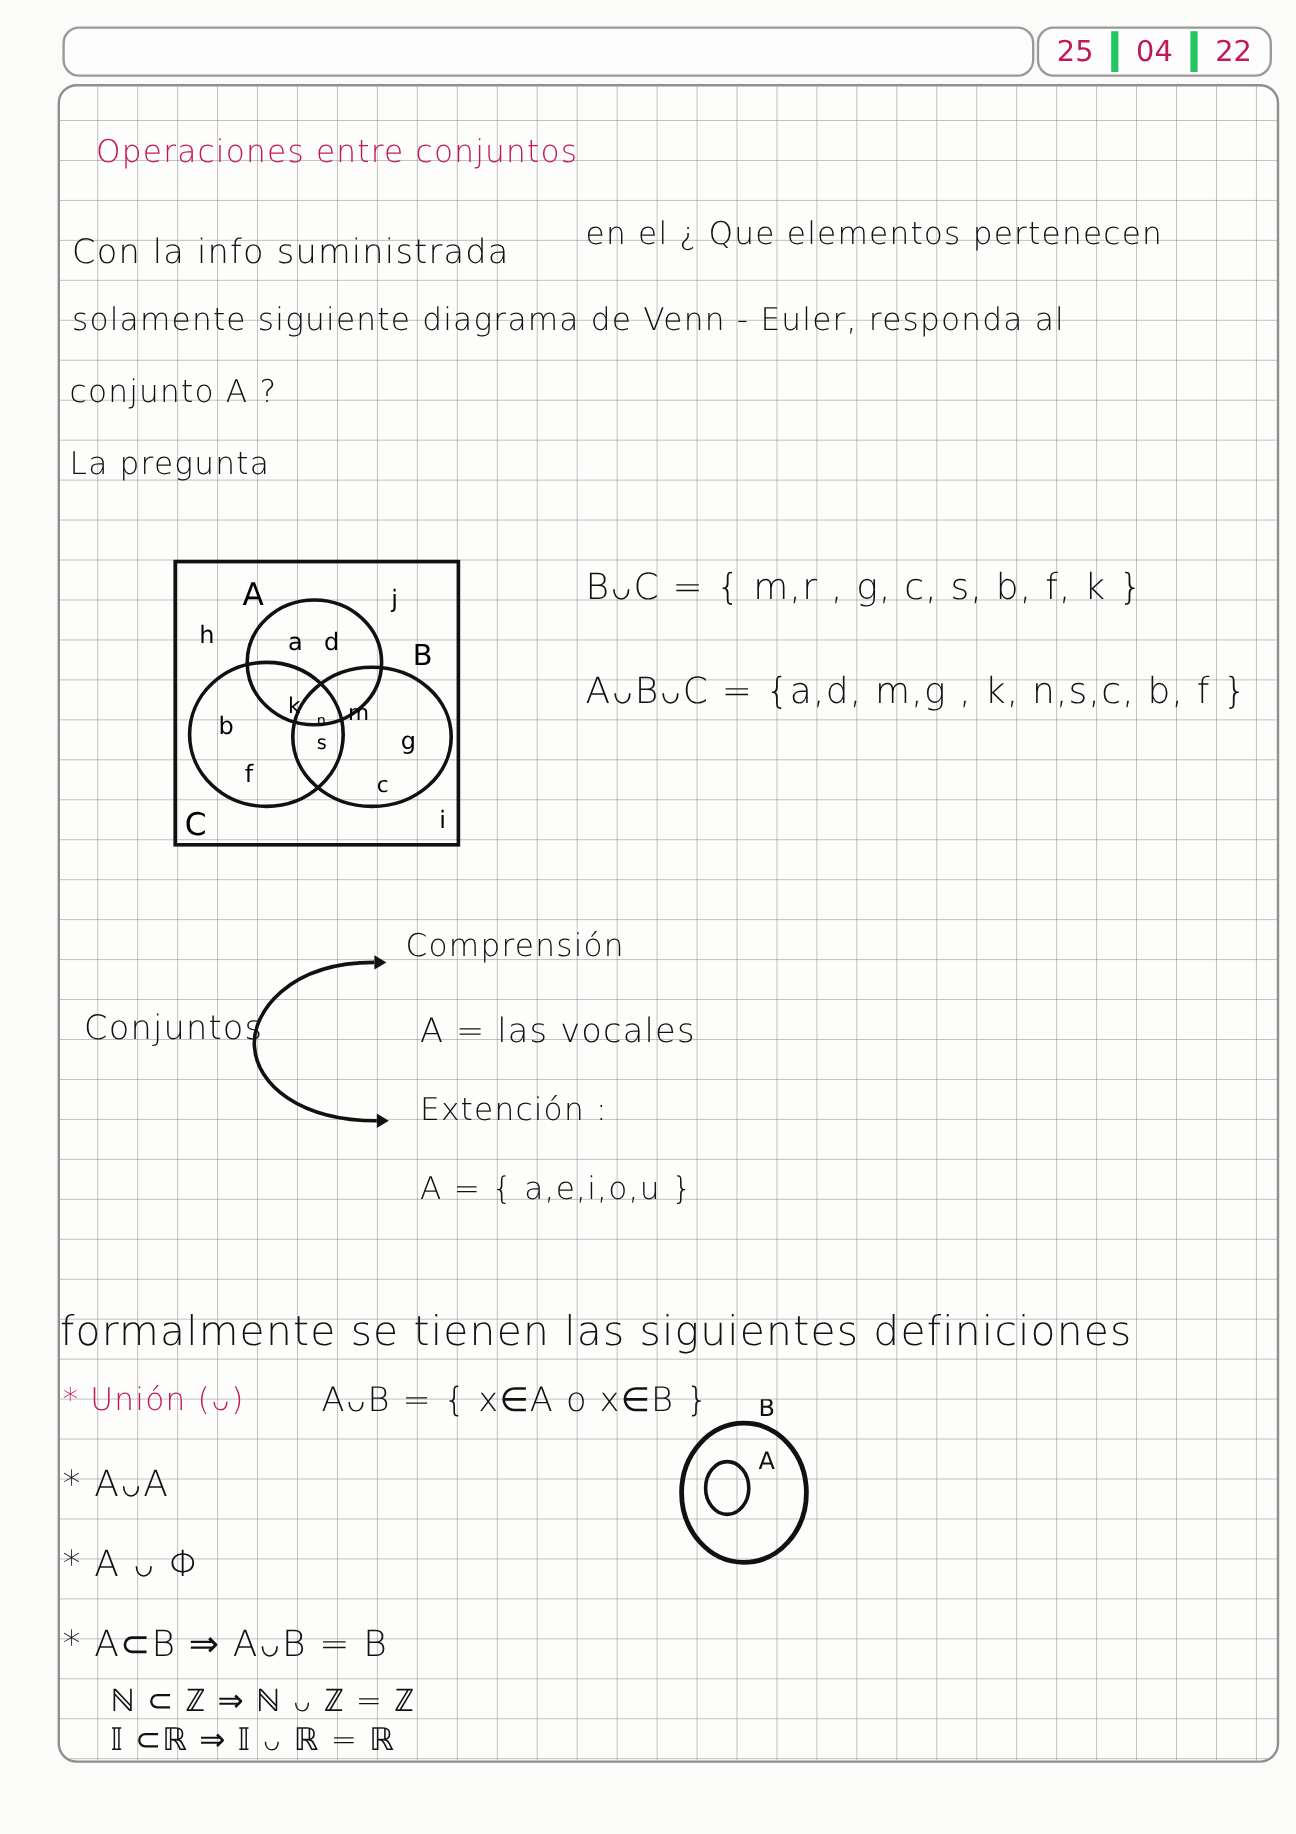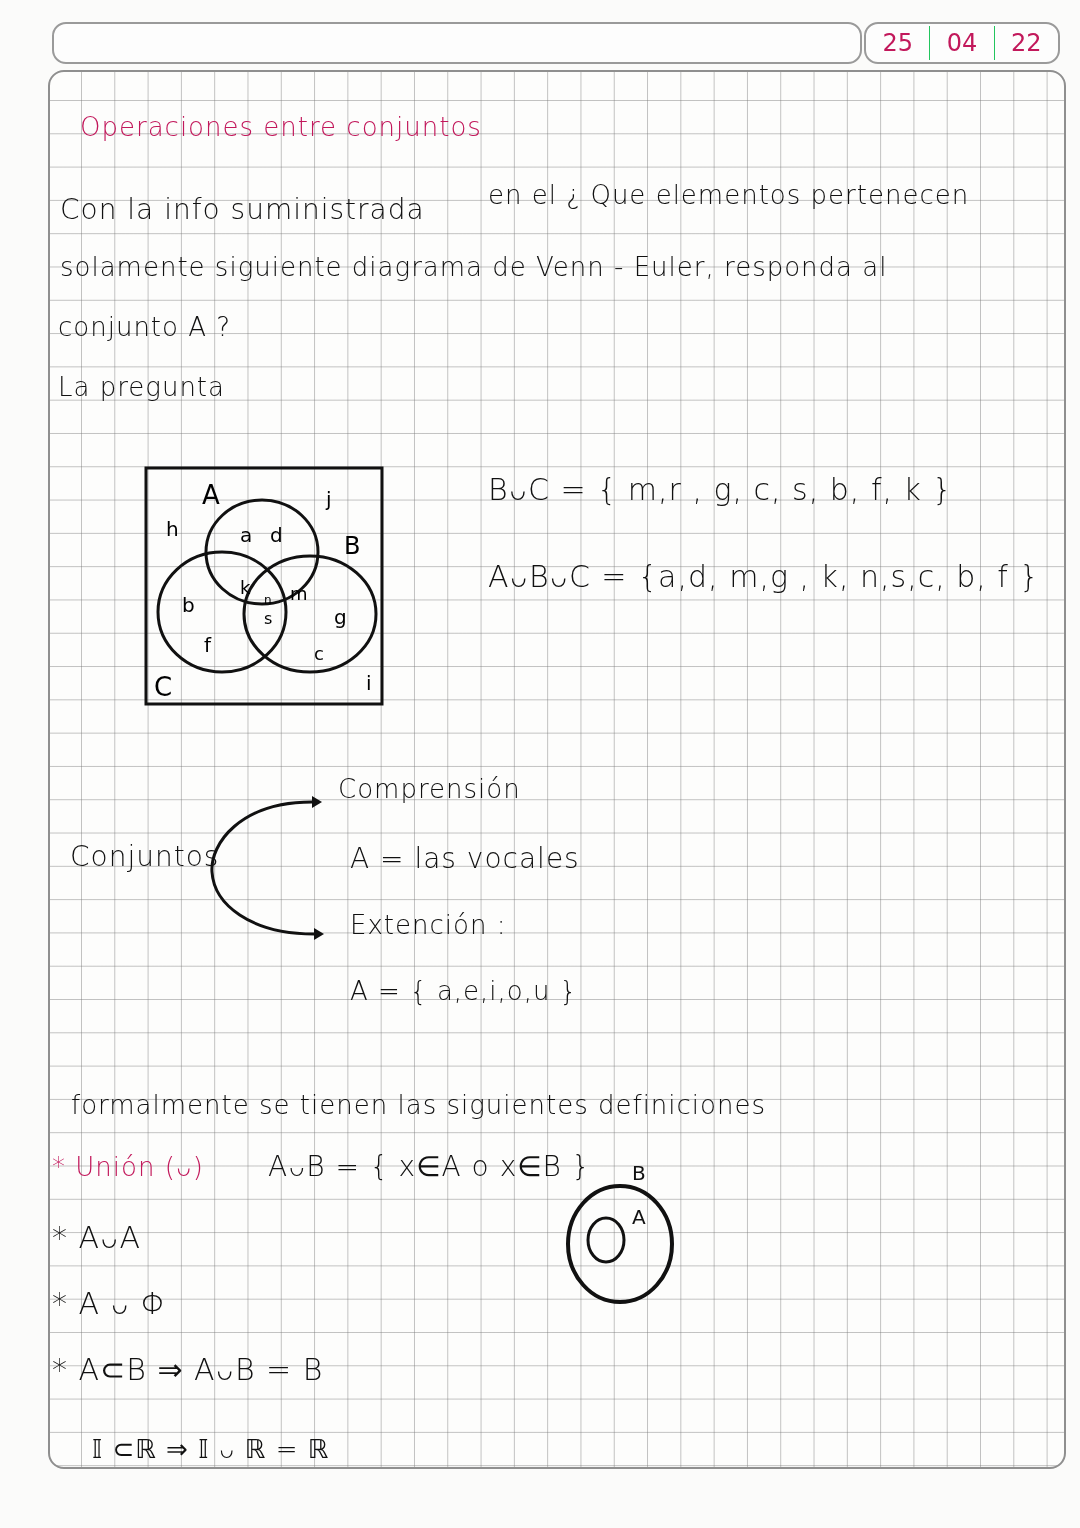--- a/index.html
+++ b/index.html
@@ -13,21 +13,21 @@
     position: absolute; left: 52px; top: 22px; width: 806px; height: 38px;
     border: 2px solid #9a9a9a; border-radius: 14px; background: #fdfdfd;
   }
   .date-box {
     position: absolute; left: 864px; top: 22px; width: 192px; height: 38px;
     border: 2px solid #9a9a9a; border-radius: 14px; background: #fdfdfd;
     display: flex; align-items: center;
   }
   .date-cell {
     flex: 1; text-align: center; color: #c2185b; font-size: 24px;
-    font-family: "DejaVu Sans", sans-serif; border-right: 1px solid #22c55e; line-height: 34px;
+    font-family: "DejaVu Sans", sans-serif; border-right: 6px solid #22c55e; line-height: 34px;
   }
   .date-cell:last-child { border-right: none; }
   .page {
     position: absolute; left: 48px; top: 70px; width: 1014px; height: 1395px;
     border: 2px solid #8f8f8f; border-radius: 16px;
     background-color: #fdfdfc;
     background-image:
       linear-gradient(to right, rgba(120,120,120,0.45) 1px, transparent 1px),
       linear-gradient(to bottom, rgba(120,120,120,0.45) 1px, transparent 1px);
     background-size: 33.3px 33.3px;
@@ -93,27 +93,28 @@
   <svg style="position:absolute; left:150px; top:722px;" width="130" height="150" viewBox="0 0 130 150">
     <path d="M112 8 C 40 8, 10 50, 12 78 C 14 110, 50 140, 114 140" fill="none" stroke="#111" stroke-width="3"></path>
     <polygon points="112,2 122,8 112,14" fill="#111"></polygon>
     <polygon points="114,134 124,140 114,146" fill="#111"></polygon>
   </svg>
   <div class="hw body-text" style="left:288px; top:702px; font-size:26px;">Comprensión</div>
   <div class="hw body-text" style="left:300px; top:770px; font-size:28px;">A = las vocales</div>
   <div class="hw body-text" style="left:300px; top:838px; font-size:26px;">Extención :</div>
   <div class="hw body-text" style="left:300px; top:904px; font-size:26px;">A = { a,e,i,o,u }</div>
 
-  <div class="hw body-text" style="left:0px; top:1018px; font-size:26px;padding-left:21px;">formalmente se tienen las siguientes definiciones</div>
+  <div class="hw body-text" style="left:0px; top:1018px; font-size:34px;">formalmente se tienen las siguientes definiciones</div>
   <div class="hw pink" style="left:2px; top:1080px; font-size:26px;">* Unión (ᴗ)</div>
   <div class="hw math" style="left:218px; top:1078px; font-size:28px;">AᴗB = { x∈A o x∈B }</div>
 
   <div class="hw math" style="left:2px; top:1148px;">* AᴗA</div>
   <div class="hw math" style="left:2px; top:1214px;">* A ᴗ Φ</div>
   <div class="hw math" style="left:2px; top:1280px;">* A⊂B ⇒ AᴗB = B</div>
+  <div class="hw small-math" style="left:42px; top:1326px;">ℕ ⊂ ℤ  ⇒ ℕ ᴗ ℤ = ℤ</div>
   <div class="hw small-math" style="left:42px; top:1362px;">𝕀 ⊂ℝ  ⇒ 𝕀 ᴗ ℝ = ℝ</div>
 
   <svg style="position:absolute; left:508px; top:1094px;" width="130" height="140" viewBox="0 0 130 140">
     <ellipse cx="62" cy="78" rx="52" ry="58" fill="none" stroke="#111" stroke-width="4"></ellipse>
     <ellipse cx="48" cy="74" rx="18" ry="22" fill="none" stroke="#111" stroke-width="3"></ellipse>
     <text x="74" y="14" font-size="20" fill="#111">B</text>
     <text x="74" y="58" font-size="20" fill="#111">A</text>
   </svg>
 </div>
 

